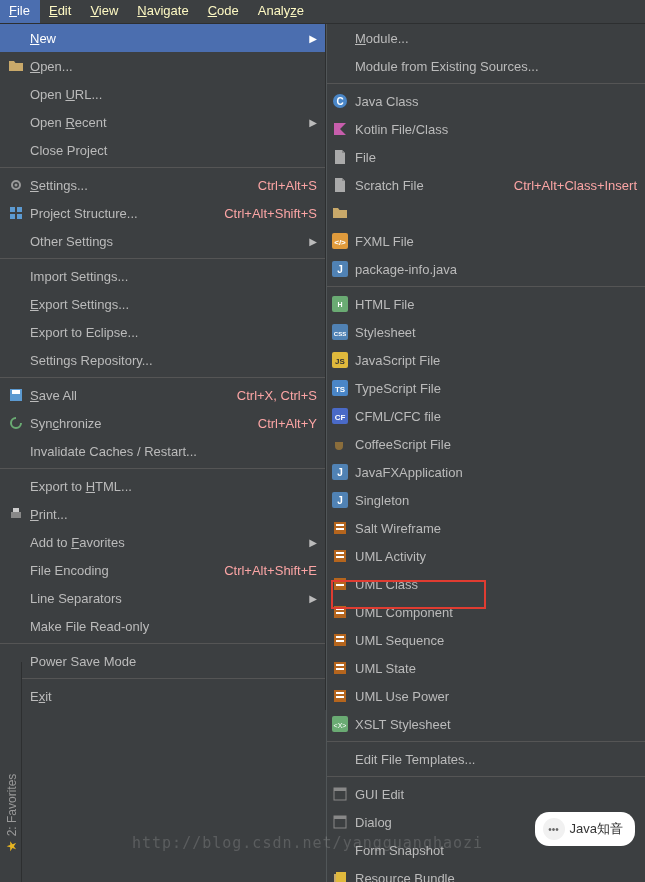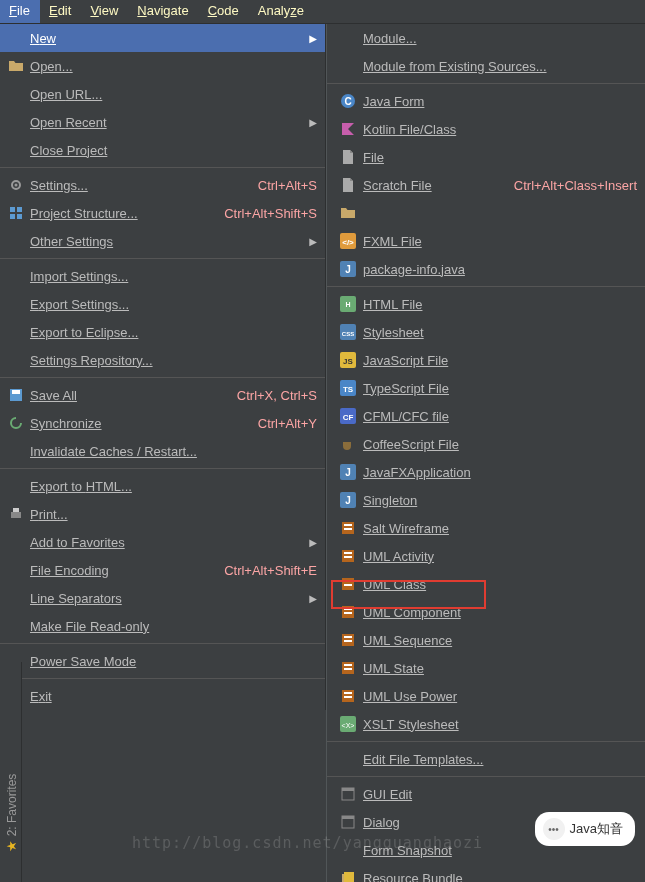--- a/index.html
+++ b/index.html
@@ -59,21 +59,21 @@
   color: #ffffff;
 }
 .menu-item .icon-slot {
   width: 20px;
   height: 16px;
   display: flex;
   align-items: center;
   justify-content: center;
   margin-right: 4px;
 }
-.menu-item .label { flex: 1; white-space: nowrap; text-decoration: underline; }
+.menu-item .label { flex: 1; white-space: nowrap; }
 .menu-item .shortcut { color: #fca5a5; margin-left: 8px; }
 .menu-item .arrow { font-size: 10px; color: #bbbbbb; margin-left: 6px; }
 .menu-item.selected .arrow { color: #fff; }
 .mn { text-decoration: underline; }
 .sep {
   height: 1px;
   background: #555;
   margin: 3px 0;
 }
 
@@ -99,21 +99,21 @@
   align-items: center;
   gap: 4px;
 }
 .star { color: #e6b422; font-size: 13px; }
 
 .right-menu {
   width: 319px;
   background: #3c3f41;
   border-left: 1px solid #515658;
 }
-.right-menu .menu-item { padding-left: 10px; }
+.right-menu .menu-item { padding-left: 2px; }
 .right-menu .icon-slot { width: 22px; }
 .highlight-box {
   position: absolute;
   border: 2px solid #e03c31;
   pointer-events: none;
   left: 331px;
   top: 580px;
   width: 155px;
   height: 29px;
 }
@@ -319,21 +319,21 @@
         <span class="label">Module from Existing Sources...</span>
       </div>
       <div class="sep"></div>
       <div class="menu-item">
         <span class="icon-slot">
           <svg width="16" height="16" viewBox="0 0 16 16">
             <circle cx="8" cy="8" r="7" fill="#4a86c7"></circle>
             <text x="8" y="12" text-anchor="middle" font-size="10" fill="#fff" font-weight="bold">C</text>
           </svg>
         </span>
-        <span class="label">Java Form</span>
+        <span class="label">Java Class</span>
       </div>
       <div class="menu-item">
         <span class="icon-slot">
           <svg width="16" height="16" viewBox="0 0 16 16">
             <path d="M2 2h12L8 8l6 6H2z" fill="#c75eac"></path>
           </svg>
         </span>
         <span class="label">Kotlin File/Class</span>
       </div>
       <div class="menu-item">

